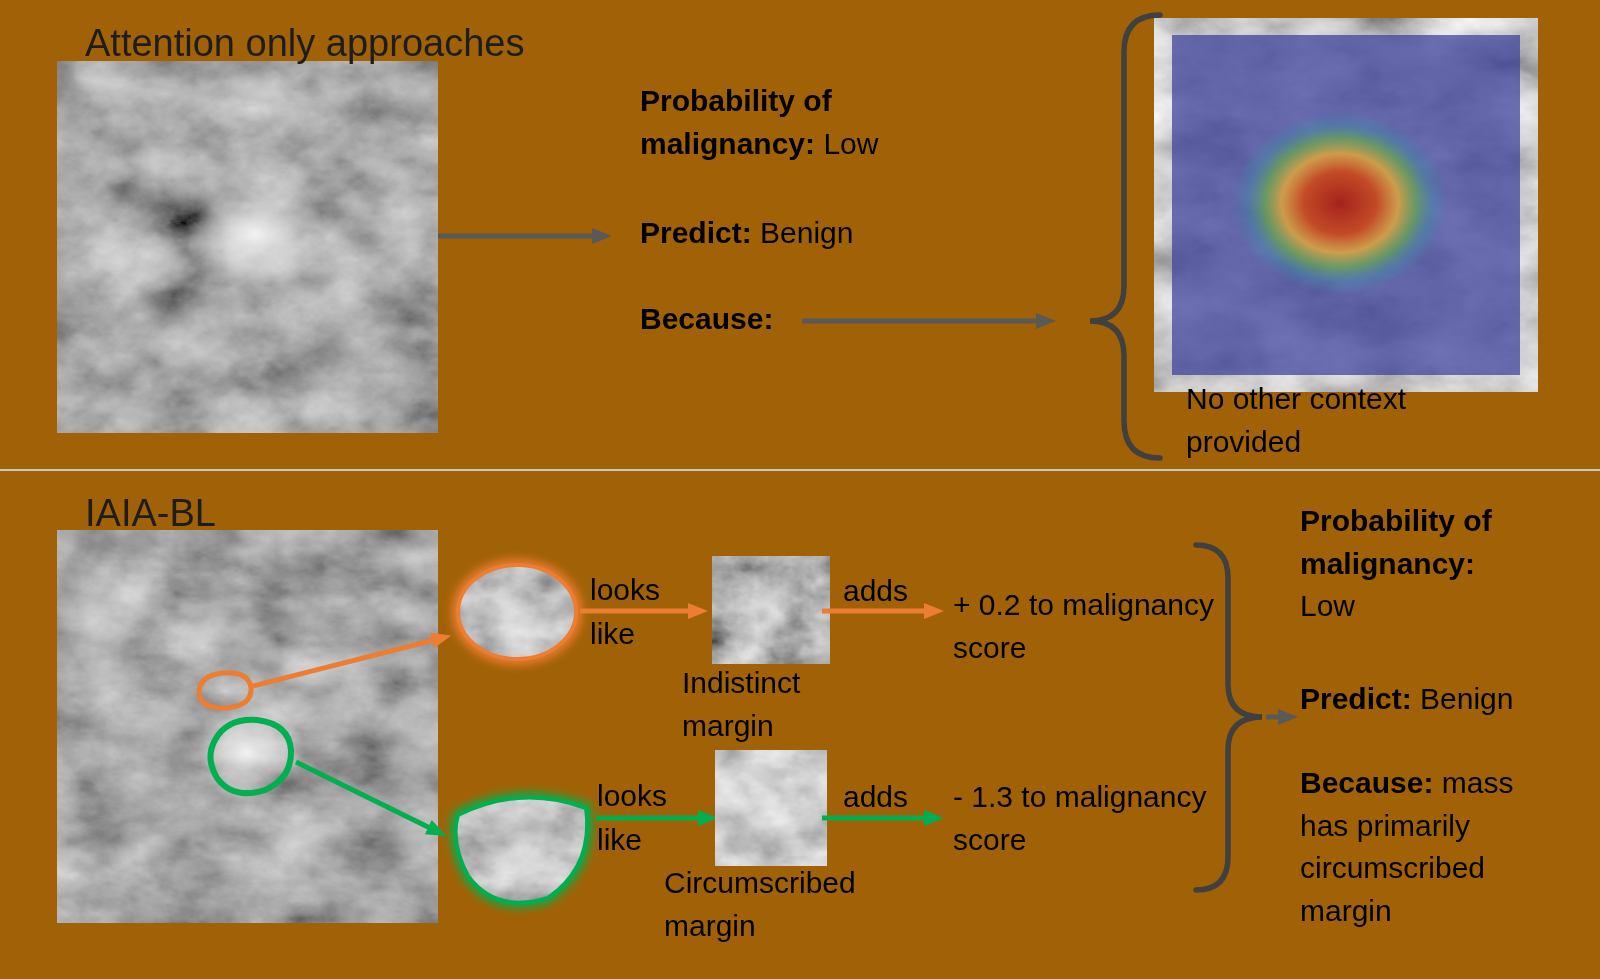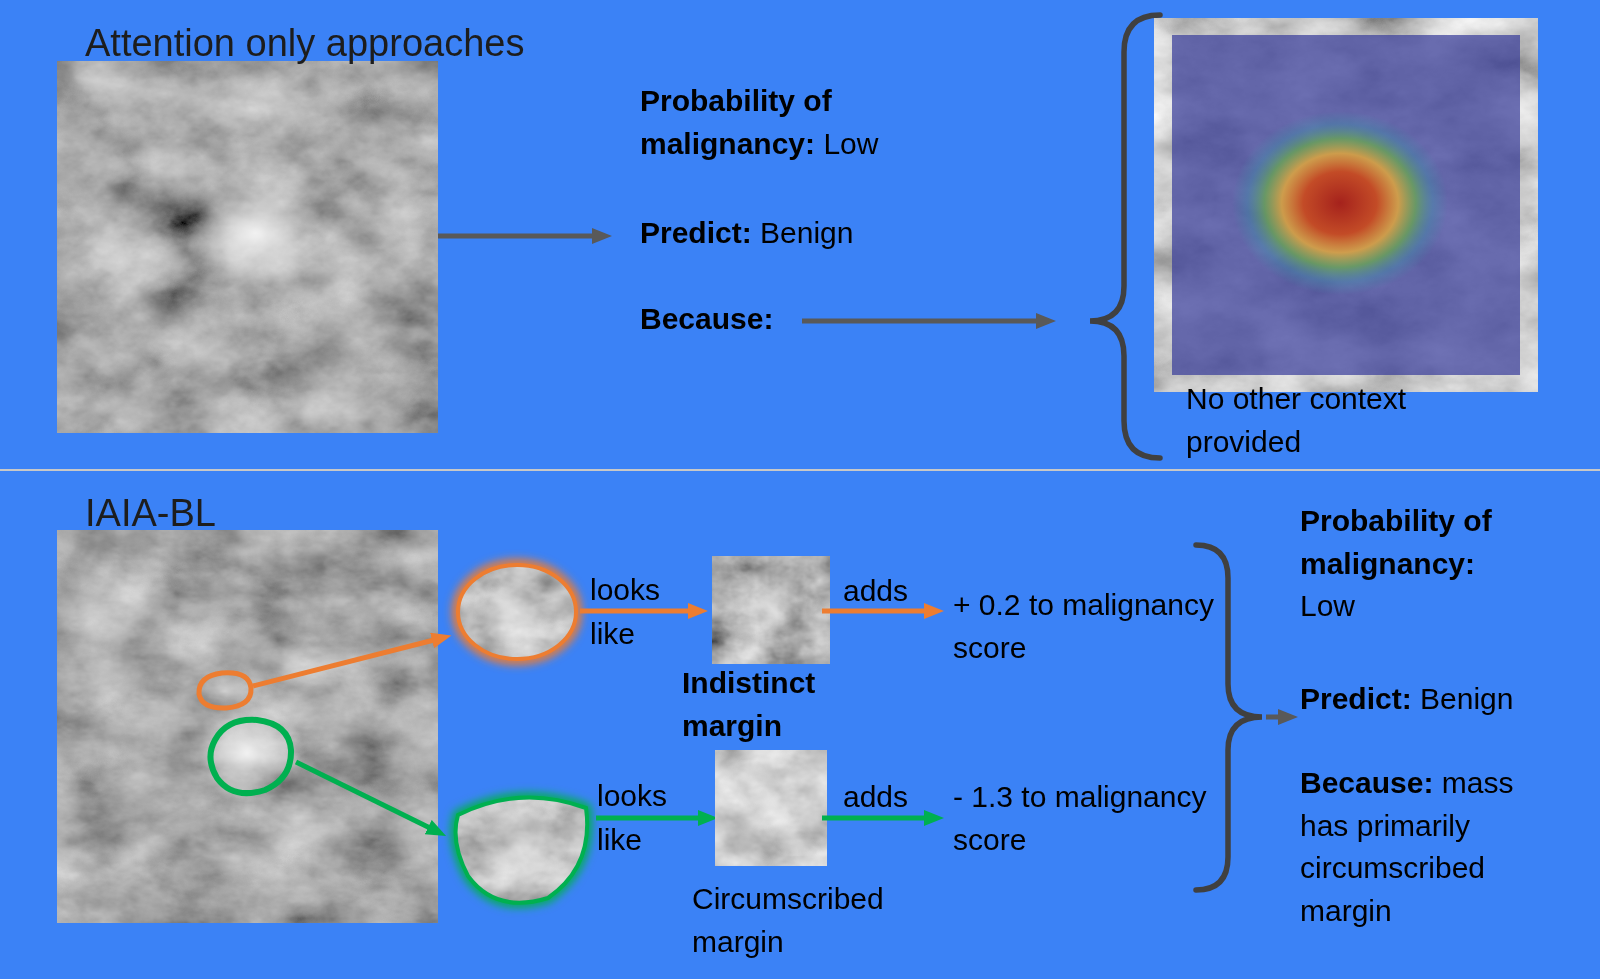--- a/index.html
+++ b/index.html
@@ -1,20 +1,20 @@
 <!DOCTYPE html>
 <html><head>
 <meta charset="utf-8">
 <style>
   html,body{margin:0;padding:0;background:#ffffff;}
   .canvas{
     position:relative;
     width:1600px;
     height:979px;
-    background:#3b82f6;
+    background:#a16207;
     overflow:hidden;
     font-family:"Liberation Sans", sans-serif;
     color:#111;
   }
   .layer-svg{position:absolute;left:0;top:0;z-index:0;}
   .txt{position:absolute;z-index:2;font-size:30px;line-height:1.42;color:#000;}
   .section-title{position:absolute;z-index:2;font-size:38px;color:#1d1d1d;}
   .b{font-weight:bold;}
   .center{}
   .relation{line-height:44px;}
@@ -184,26 +184,26 @@
   </div>
 
   <div class="txt b" style="left:640px;top:298px;">Because:</div>
 
   <div class="txt center" style="left:1186px;top:378px;width:320px;">No other context provided</div>
 
   <div class="section-title" style="left:85px;top:492px;text-align:right;">IAIA-BL</div>
 
   <div class="txt relation" style="left:590px;top:568px;width:90px;">looks like</div>
   <div class="txt" style="left:843px;top:570px;">adds</div>
-  <div class="txt center" style="left:682px;top:662px;width:180px;font-weight:bold;">Indistinct margin</div>
+  <div class="txt center" style="left:682px;top:662px;width:180px;">Indistinct margin</div>
   <div class="txt" style="left:953px;top:584px;width:262px;">+ 0.2 to malignancy score</div>
 
   <div class="txt relation" style="left:597px;top:774px;width:90px;">looks like</div>
   <div class="txt" style="left:843px;top:776px;">adds</div>
-  <div class="txt center" style="left:692px;top:862px;width:254px;margin-top:16px;">Circumscribed margin</div>
+  <div class="txt center" style="left:664px;top:862px;width:254px;">Circumscribed margin</div>
   <div class="txt" style="left:953px;top:776px;width:262px;">- 1.3 to malignancy score</div>
 
   <div class="txt" style="left:1300px;top:500px;width:232px;">
     <span class="b">Probability of malignancy:</span>
     <span>Low</span>
   </div>
 
   <div class="txt" style="left:1300px;top:678px;width:260px;">
     <span class="b">Predict:</span>
     <span>Benign</span>

